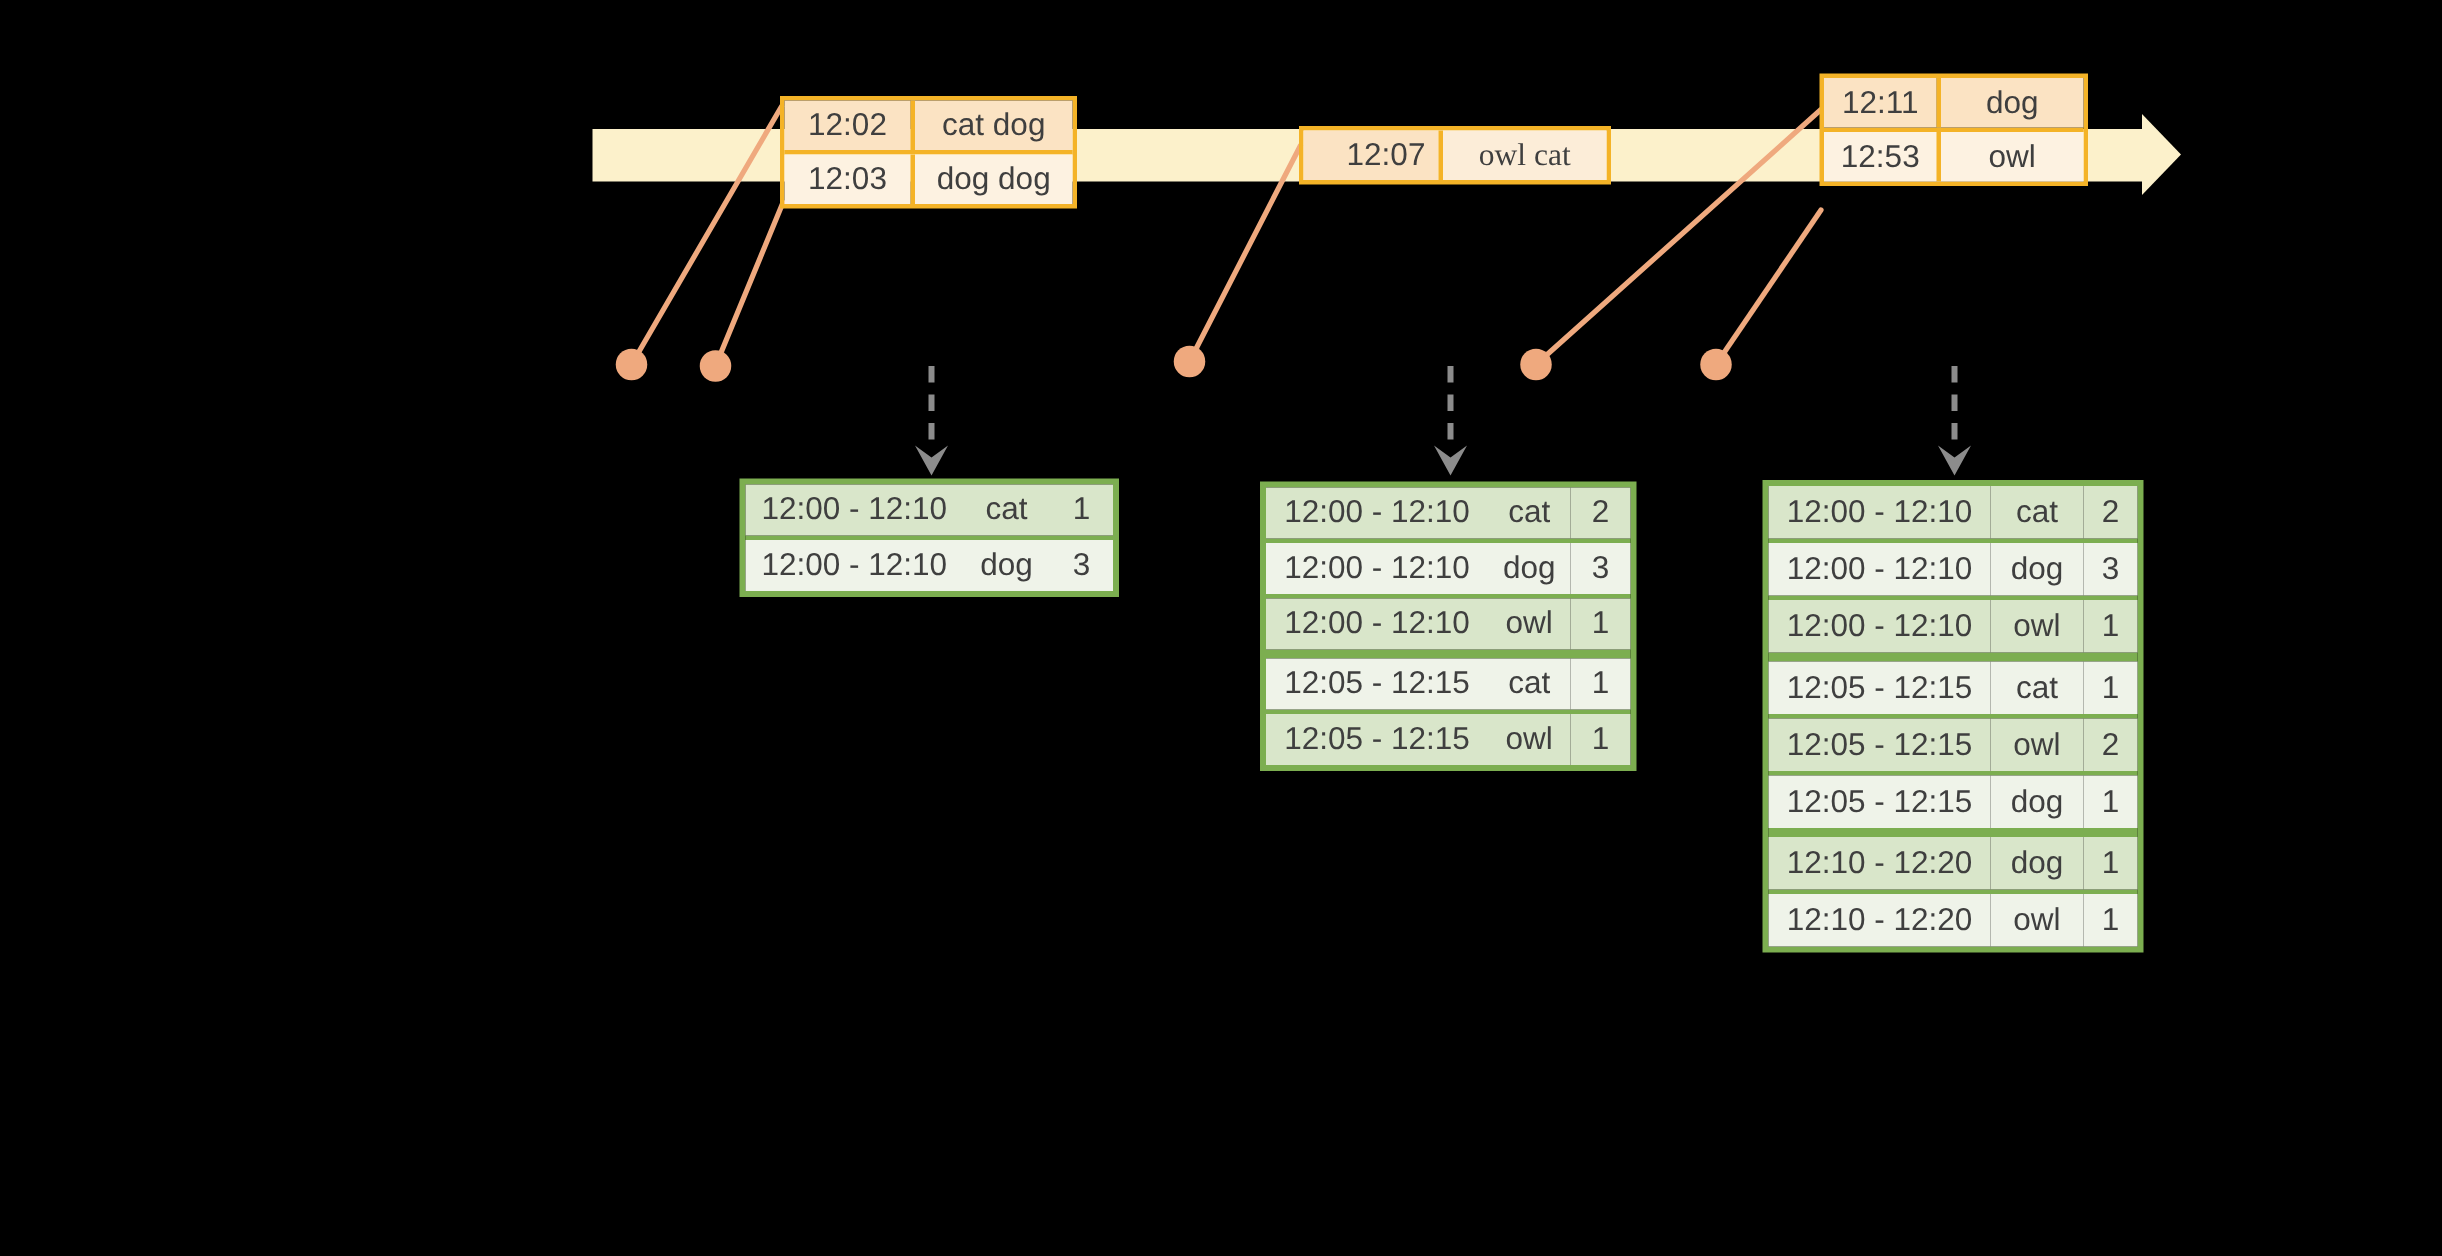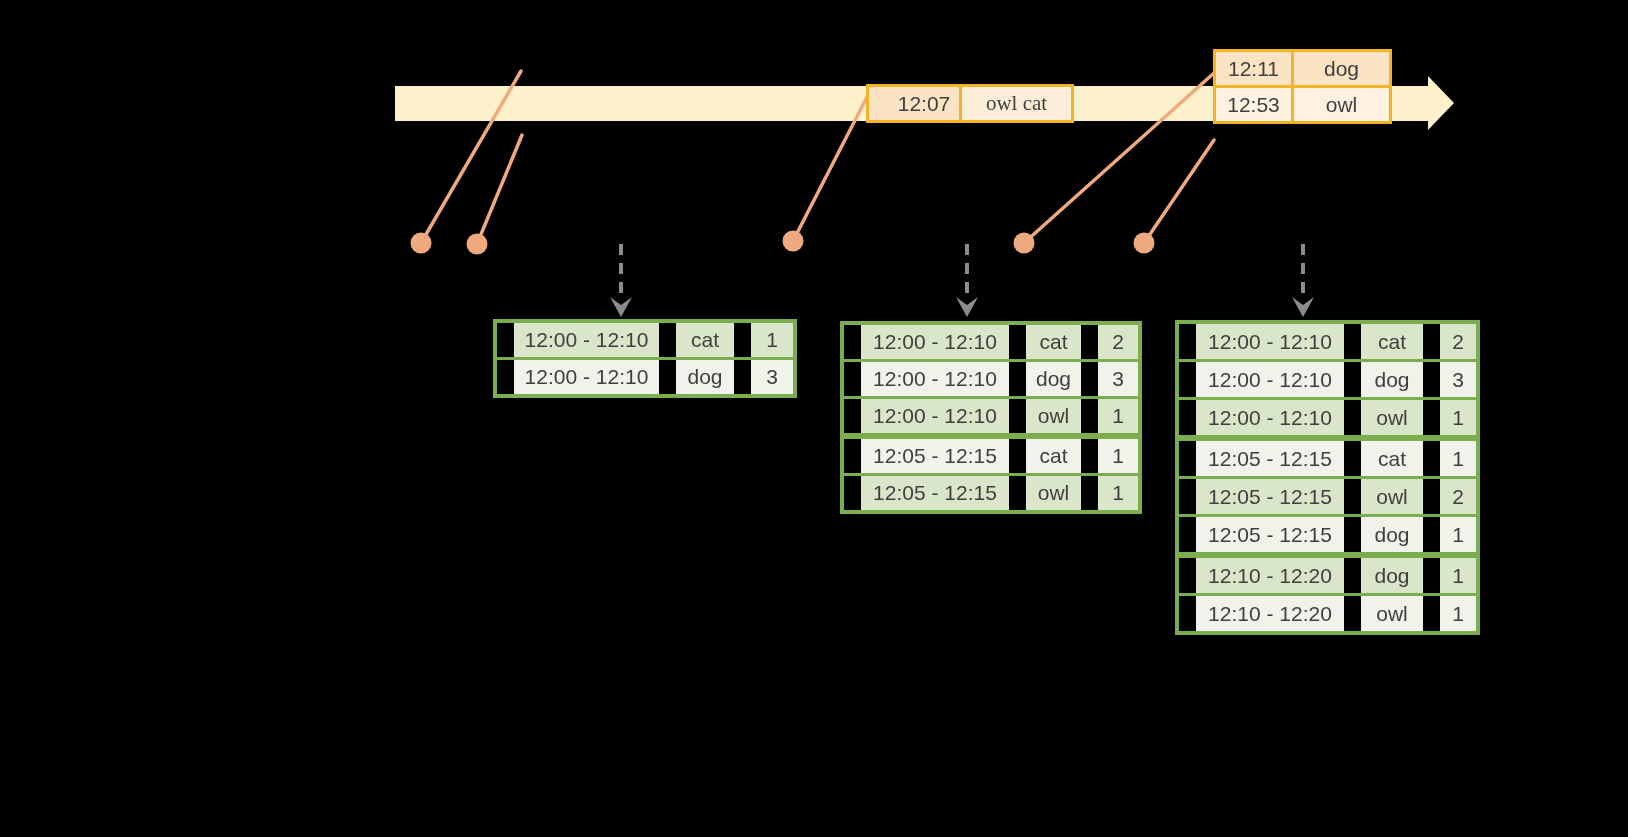--- a/index.html
+++ b/index.html
@@ -31,21 +31,21 @@
   .erow-b .cell{background:var(--event-row-b,#fdf2e1);}
   .et1{left:520px;top:64px;}  .et1 .c-time{width:84px;} .et1 .c-words{width:105px;}
   .et2{left:866px;top:84px;}  .et2 .c-time{width:70px;padding-left:20px;} .et2 .c-words{width:109px;font-family:Liberation Serif, serif;}
   .et2 .c-words{background:var(--event-row-mid,#fcedd8);}
   .et3{left:1213px;top:49px;} .et3 .c-time{width:75px;} .et3 .c-words{width:95px;}
   
   .rtable{position:absolute;z-index:3;border:4px solid var(--result-border,#7cae50);}
   .rtable .rrow{display:flex;}
   .rtable .rrow + .rrow{border-top:3px solid var(--result-border,#7cae50);}
   .rtable .rrow.gsep{border-top-width:6px;}
-  .rtable .cell{display:flex;align-items:center;justify-content:center;font-size:21px;margin-left:17px;}
+  .rtable .cell{display:flex;align-items:center;justify-content:center;font-size:21px;}
   .rrow-a .cell{background:var(--result-row-a,#d9e6ca);}
   .rrow-b .cell{background:var(--result-row-b,#eff3e9);}
   .rt1{left:493px;top:319px;}  .rt1 .cell{height:34px;}
   .rt1 .c-window{width:145px;} .rt1 .c-word{width:58px;} .rt1 .c-count{width:42px;}
   .rt2{left:840px;top:321px;}  .rt2 .cell{height:34px;}
   .rt2 .c-window{width:148px;} .rt2 .c-word{width:55px;} .rt2 .c-count{width:40px;}
   .rt3{left:1175px;top:320px;} .rt3 .cell{height:35px;}
   .rt3 .c-window{width:148px;} .rt3 .c-word{width:62px;} .rt3 .c-count{width:36px;}
 </style>
 </head>
@@ -74,20 +74,30 @@
     <g>
       <line class="trig" x1="967" y1="244" x2="967" y2="297"></line>
       <path class="trighead" d="M956,297 L967,317 L978,297 L967,305 Z"></path>
     </g>
     <g>
       <line class="trig" x1="1303" y1="244" x2="1303" y2="297"></line>
       <path class="trighead" d="M1292,297 L1303,317 L1314,297 L1303,305 Z"></path>
     </g>
   </svg>
 
+  <div class="etable et1">
+      <div class="erow erow-a">
+        <div class="cell c-time">12:02</div>
+        <div class="cell c-words">cat dog</div>
+      </div>
+      <div class="erow erow-b">
+        <div class="cell c-time">12:03</div>
+        <div class="cell c-words">dog dog</div>
+      </div>
+    </div>
   <div class="etable et2">
       <div class="erow erow-a">
         <div class="cell c-time">12:07</div>
         <div class="cell c-words">owl cat</div>
       </div>
     </div>
   <div class="etable et3">
       <div class="erow erow-a">
         <div class="cell c-time">12:11</div>
         <div class="cell c-words">dog</div>

